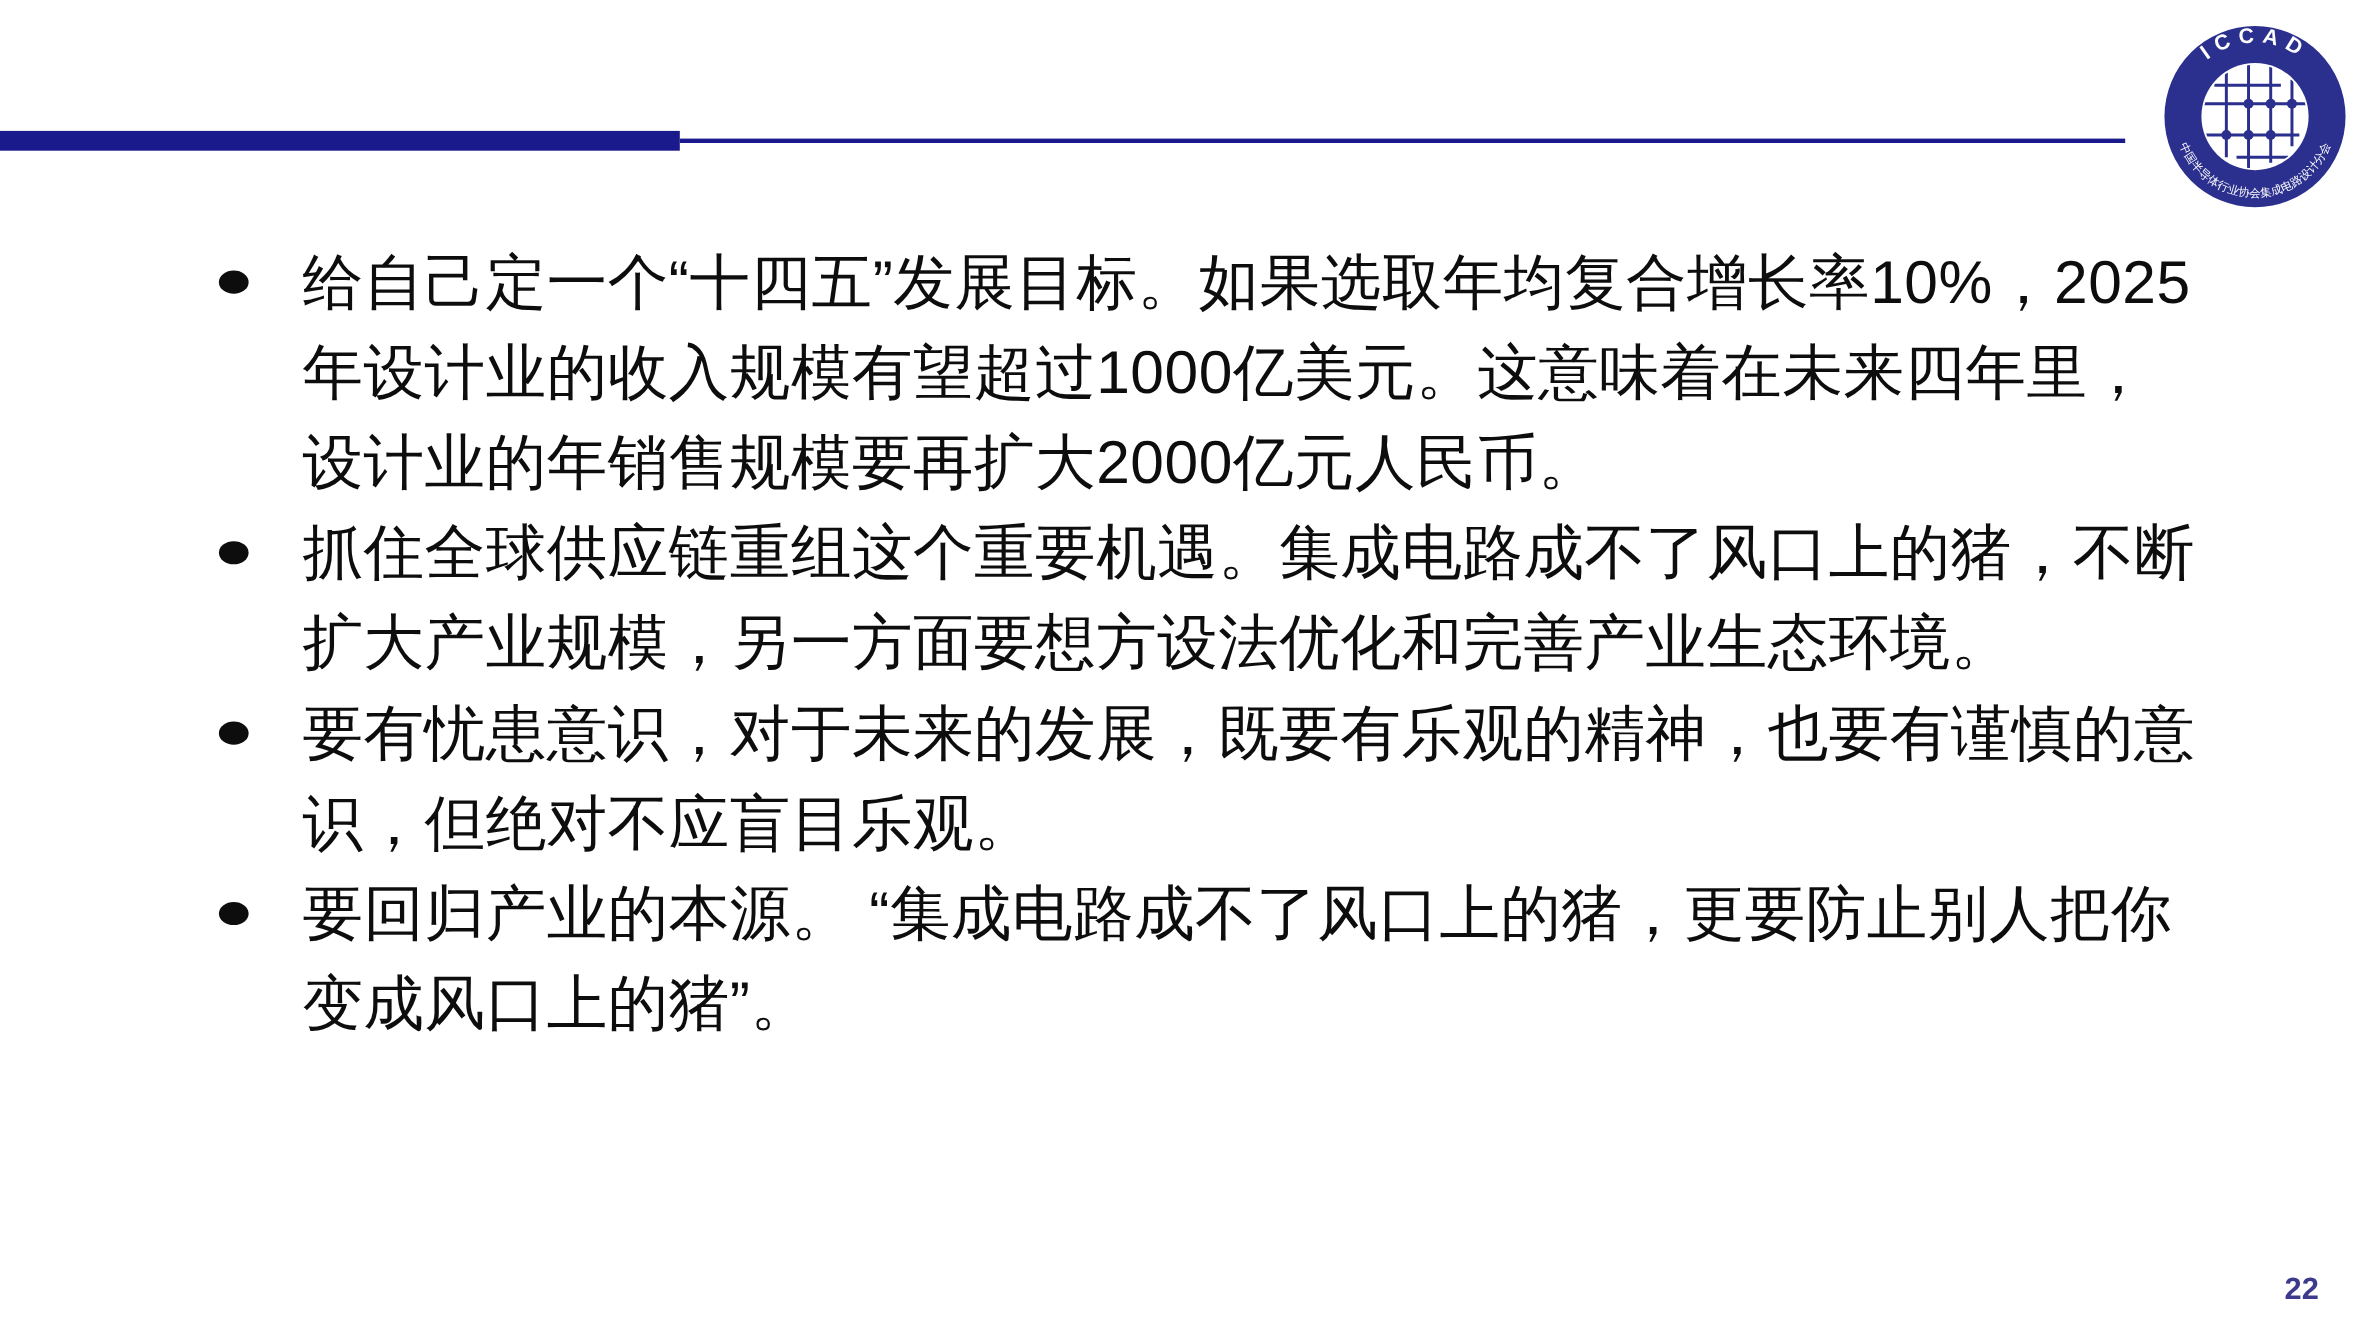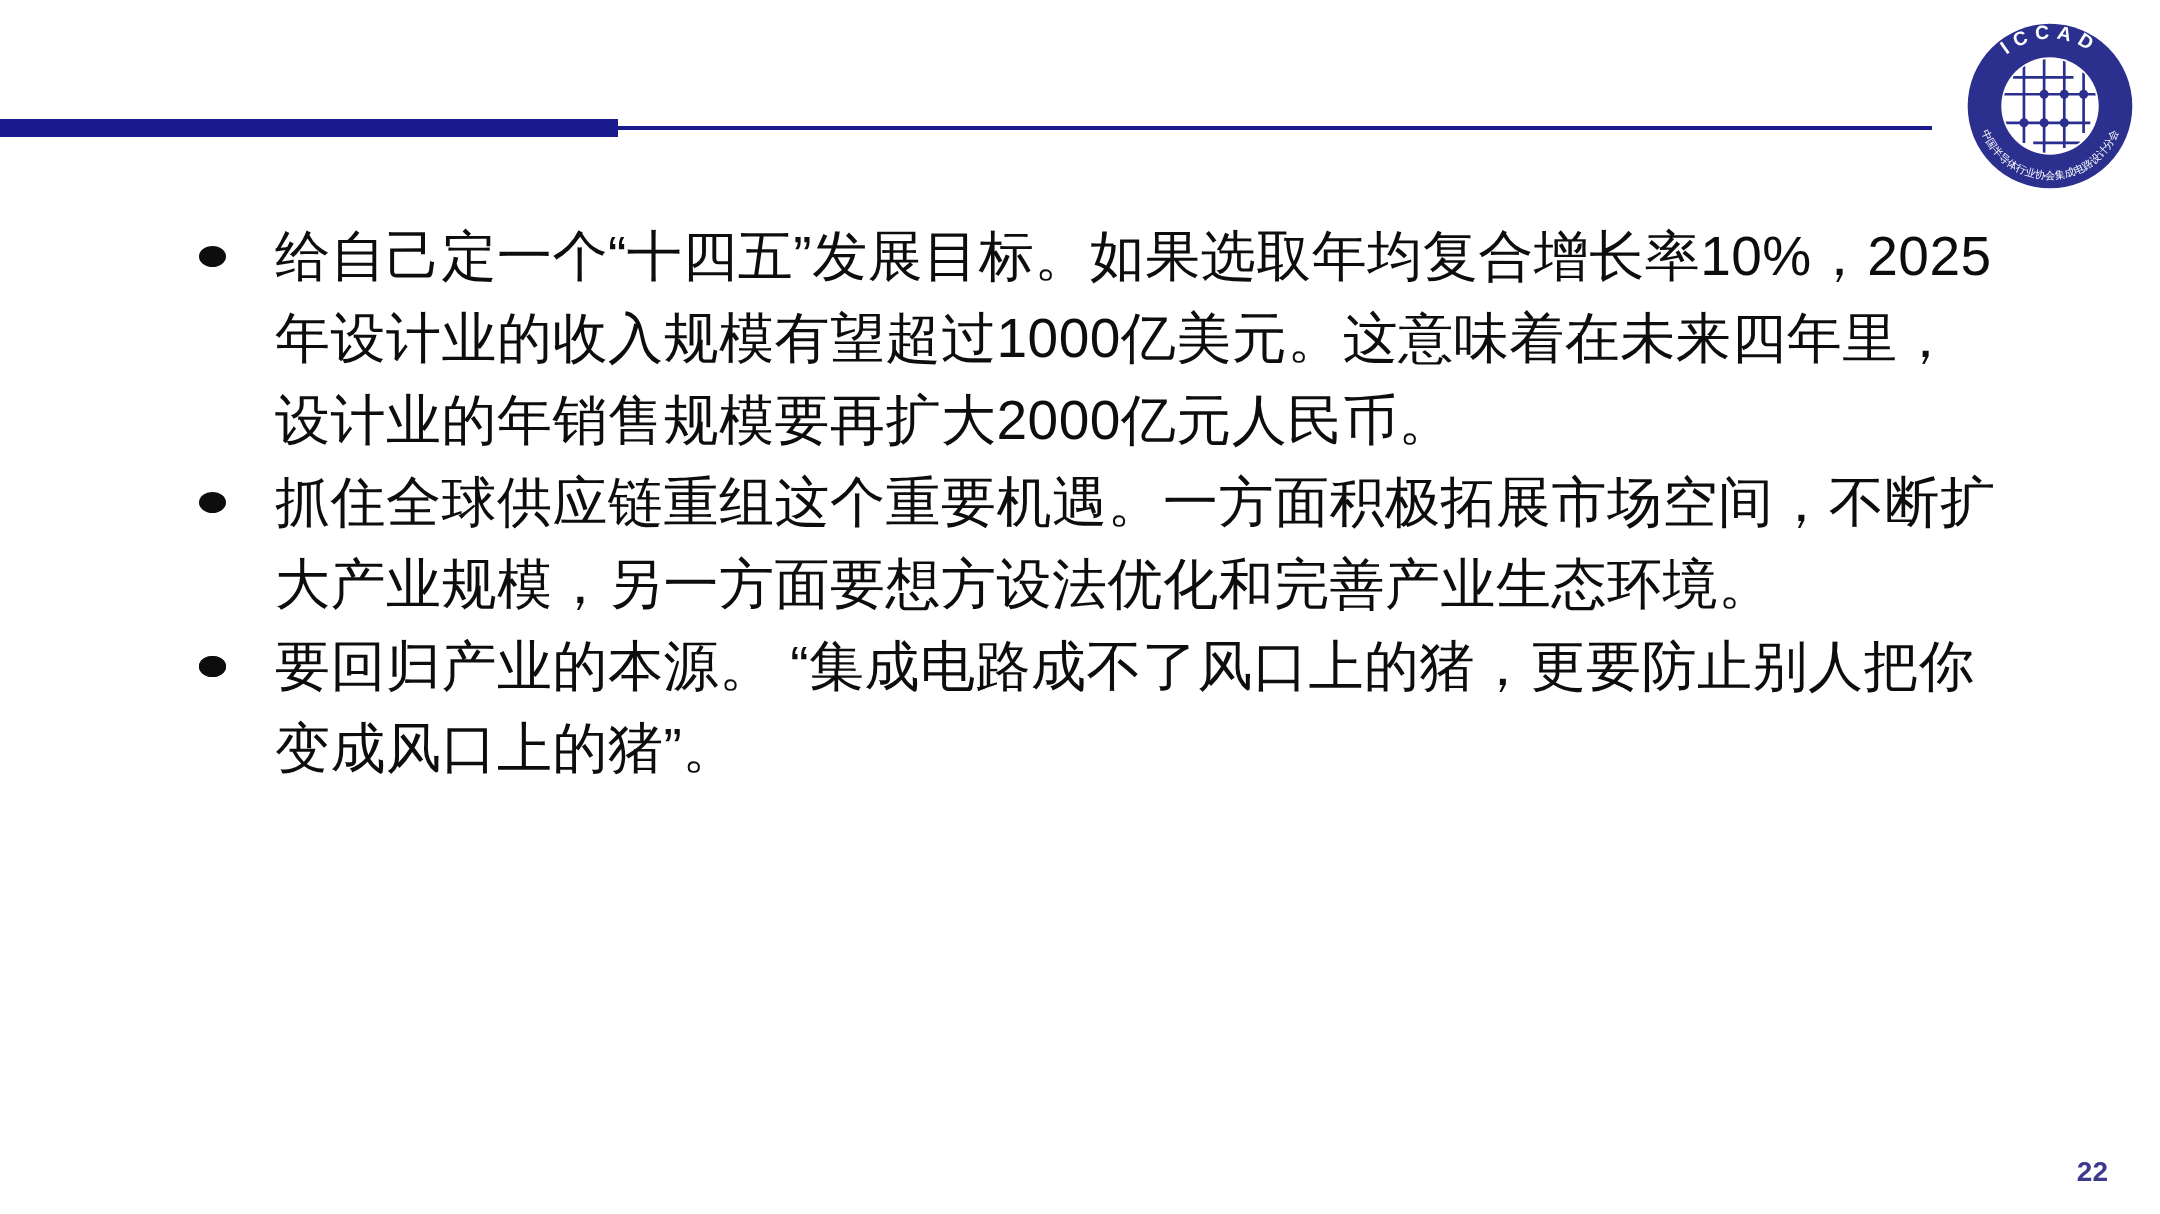--- a/index.html
+++ b/index.html
@@ -115,24 +115,25 @@
     </svg>
   </div>
 
   <ul class="bullets">
     <li>
       <span class="dot"></span>
       <span>给自己定一个“十四五”发展目标。如果选取年均复合增长率10%，2025年设计业的收入规模有望超过1000亿美元。这意味着在未来四年里，设计业的年销售规模要再扩大2000亿元人民币。</span>
     </li>
     <li>
       <span class="dot"></span>
-      <span>抓住全球供应链重组这个重要机遇。一方面积极拓展市场空间，不断扩大产业规模，另一方面要想方设法优化和完善产业生态环境。</span>
+      <span>抓住全球供应链重组这个重要机遇。集成电路成不了风口上的猪，不断扩大产业规模，另一方面要想方设法优化和完善产业生态环境。</span>
     </li>
     <li>
       <span class="dot"></span>
+      <span>要有忧患意识，对于未来的发展，既要有乐观的精神，也要有谨慎的意识，但绝对不应盲目乐观。</span>
     </li>
     <li>
       <span class="dot"></span>
       <span>要回归产业的本源。 “集成电路成不了风口上的猪，更要防止别人把你变成风口上的猪”。</span>
     </li>
   </ul>
 
 
   <div class="page-number">22</div>
 

